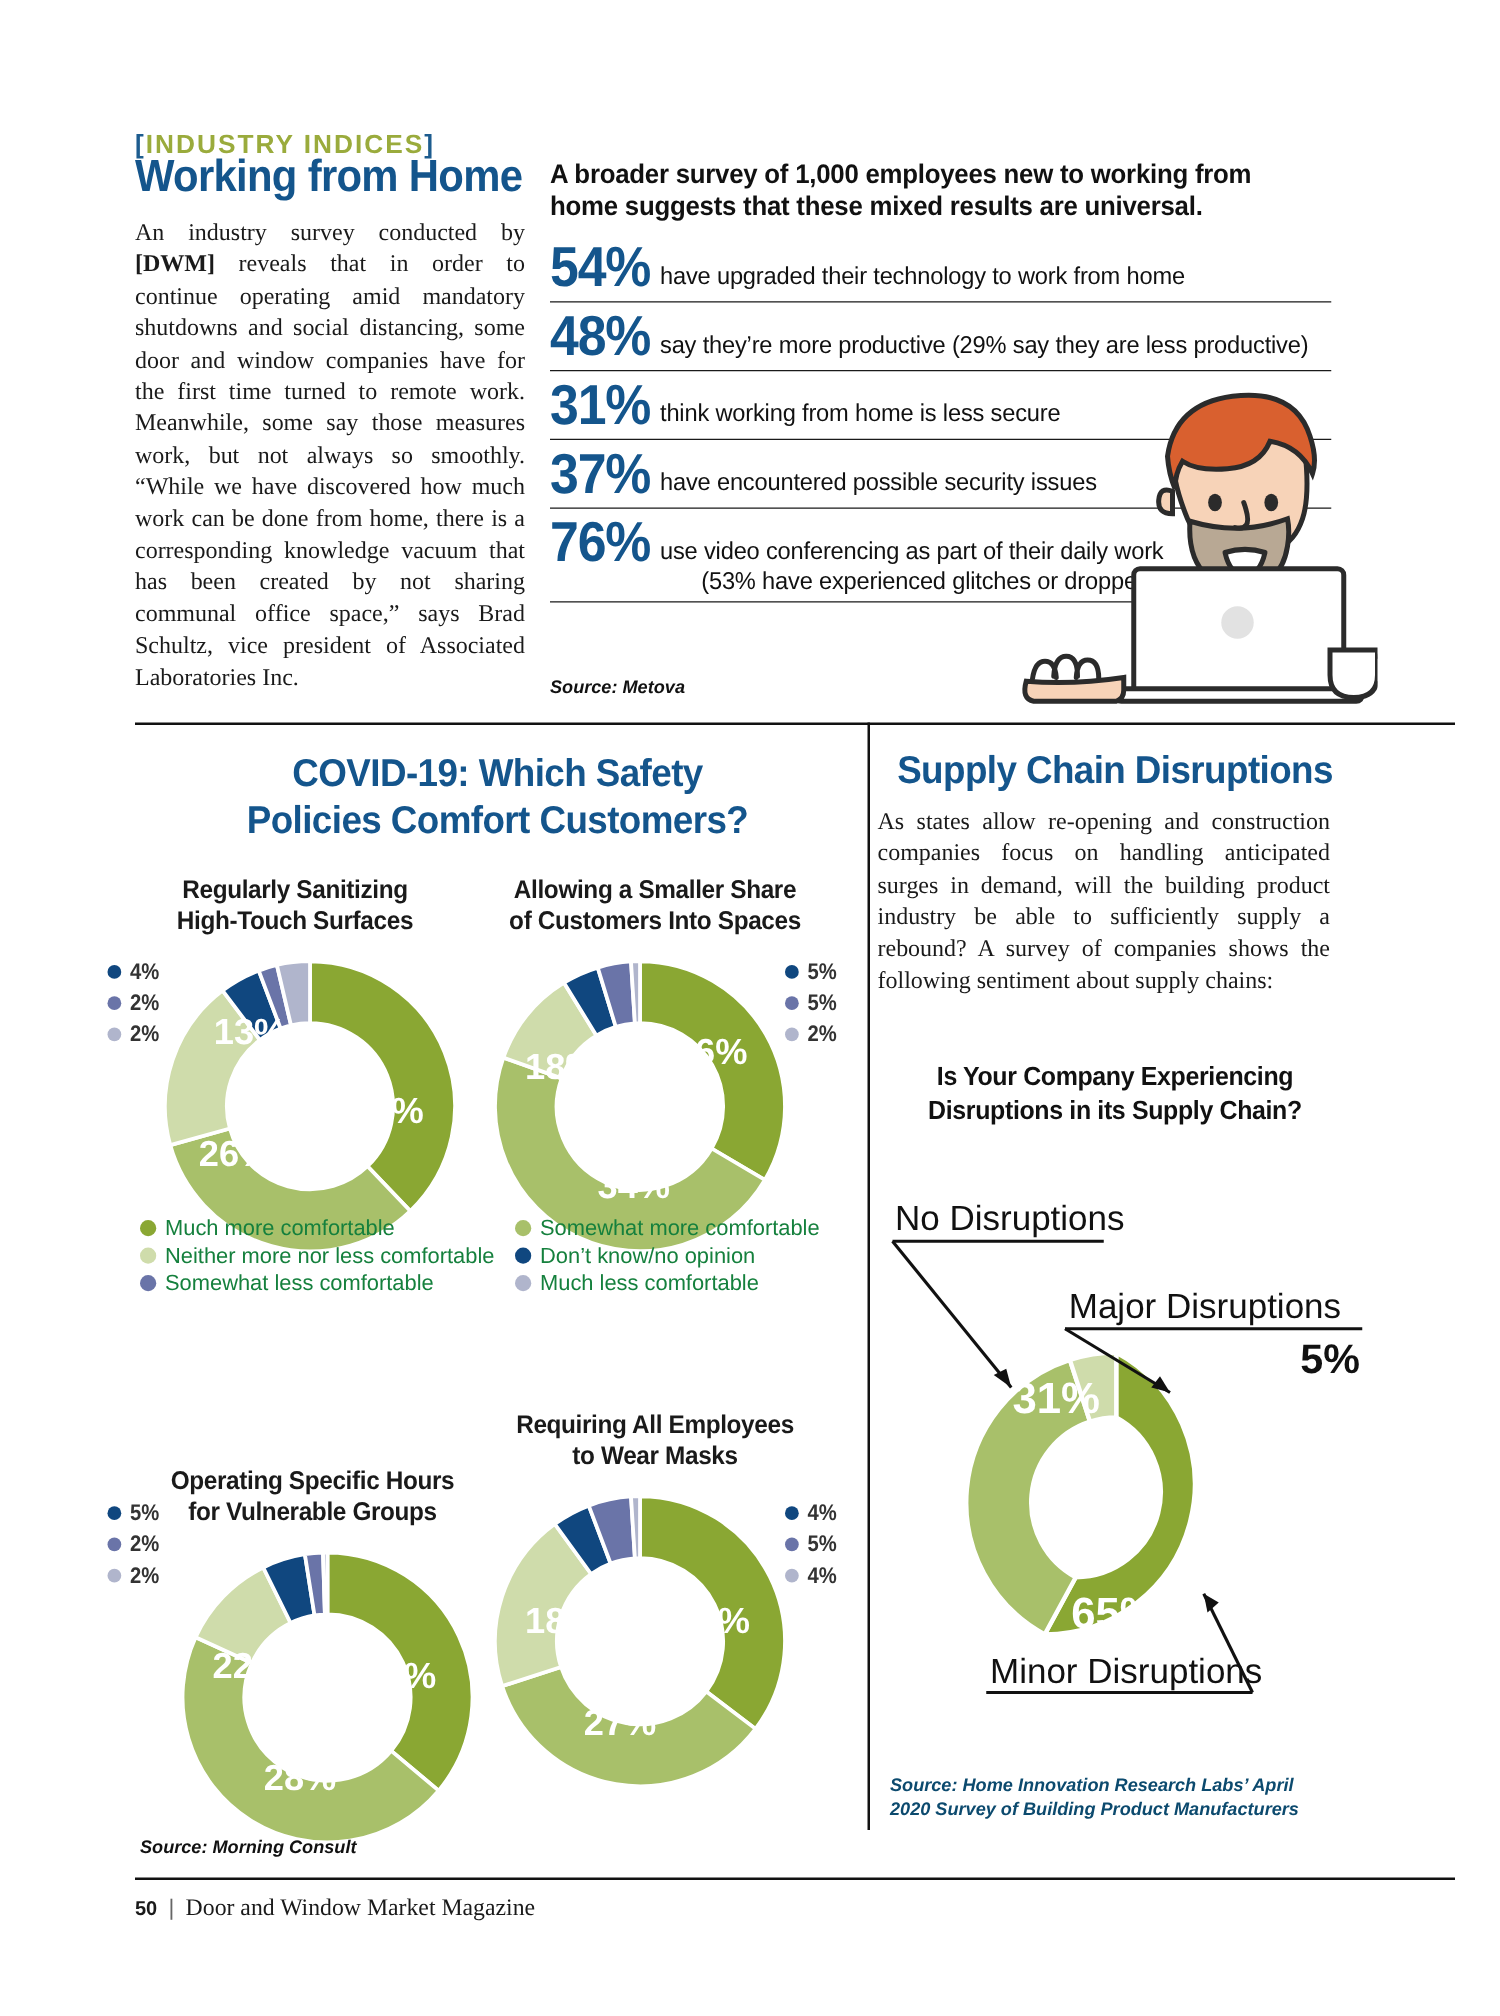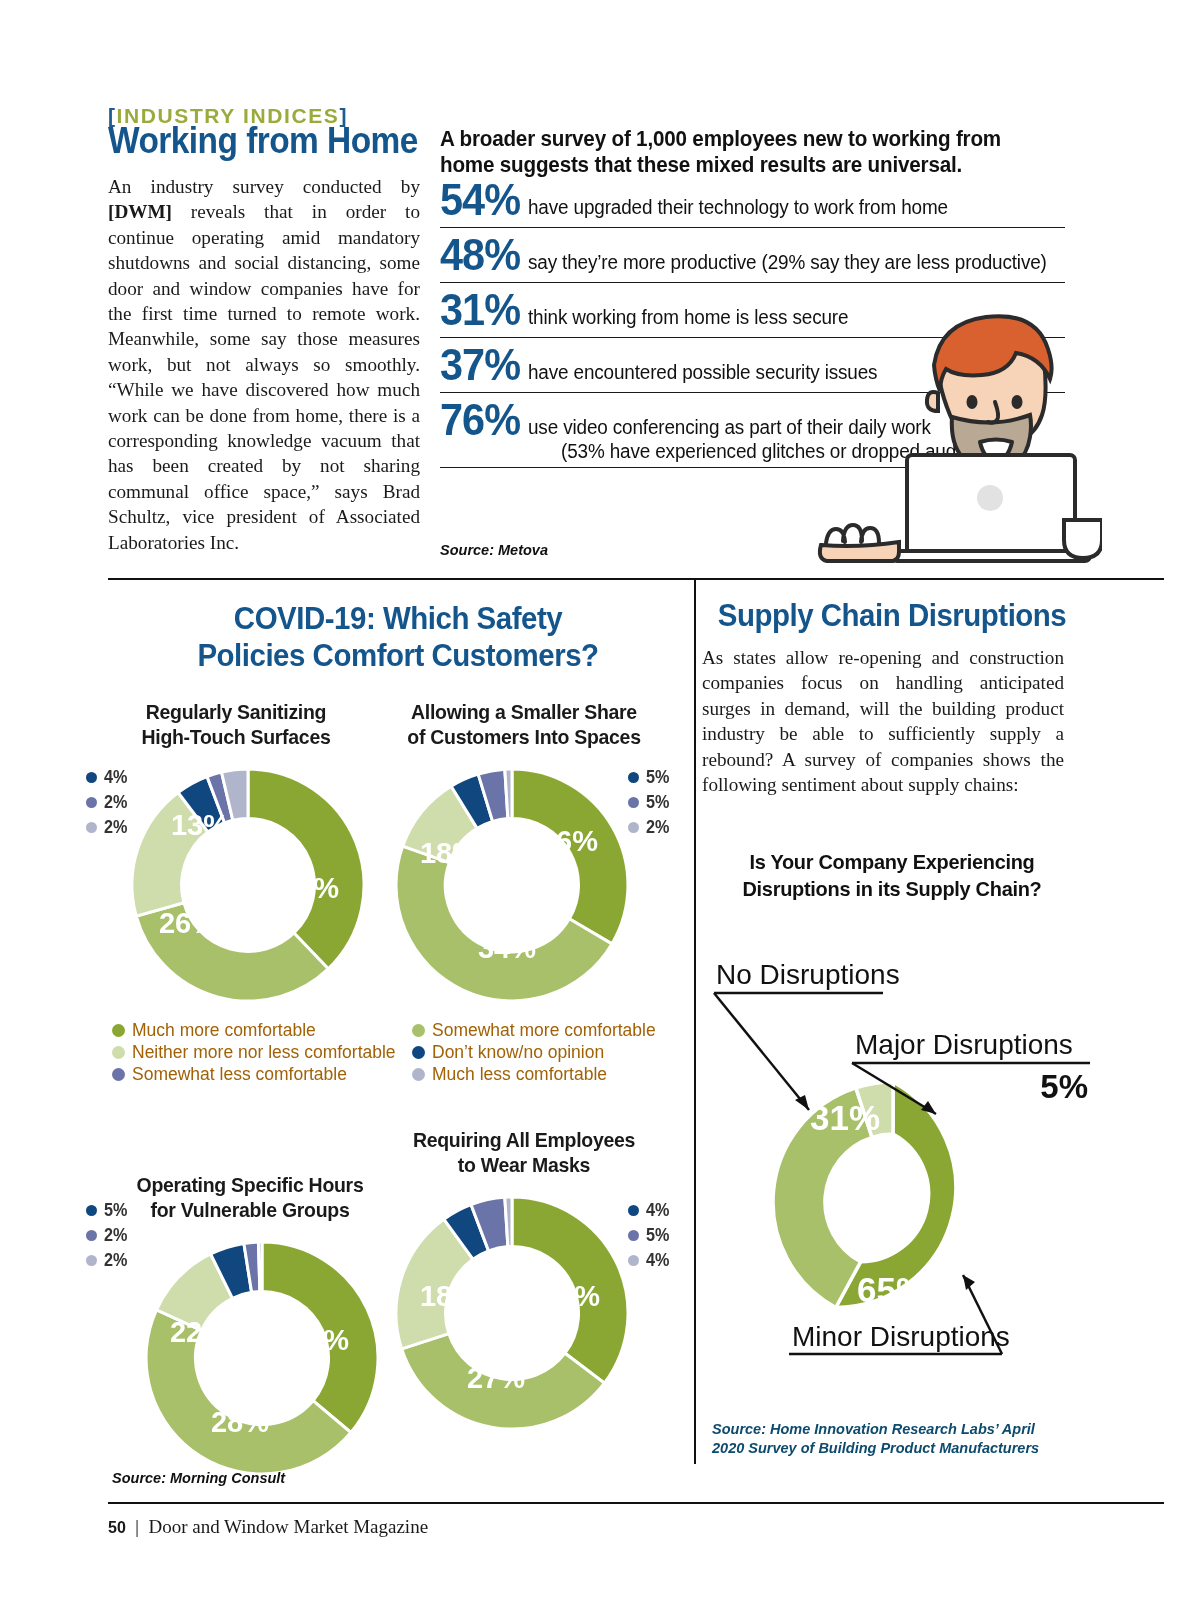--- a/index.html
+++ b/index.html
@@ -36,21 +36,21 @@
   }
   .wfh-body b { font-weight: bold; }
 
   
   .stats { position: absolute; left: 440px; top: 126px; width: 625px; }
   .stats-lede {
     font-weight: bold; font-size: 21.5px; line-height: 26px;
     color: #111; letter-spacing: -.2px;
     transform: scaleX(.96); transform-origin: left top;
   }
-  .stat-rows { }
+  .stat-rows { margin-top: 14px; }
   .stat-row {
     display: flex; align-items: flex-start;
     border-bottom: 1.6px solid #1a1a1a;
     padding-bottom: 4px; margin-bottom: 5px; min-height: 50px;
   }
   .stat-row:first-child { }
   .stat-num {
     color: #14558c; font-weight: bold; font-size: 45px; line-height: 44px;
     letter-spacing: -1px; flex: 0 0 auto; width: 88px;
     transform: scaleX(.92); transform-origin: left top;
@@ -101,23 +101,23 @@
   .mini-legend {
     position: absolute; font-weight: bold; font-size: 18px;
     color: #333; line-height: 25px;
   }
   .mini-legend .ml-row { display: flex; align-items: center; gap: 7px; }
   .mini-legend .dot { width: 11px; height: 11px; border-radius: 50%; display: inline-block; }
   .mini-legend .val { transform: scaleX(.9); transform-origin: left center; }
 
   
   .legend {
-    position: absolute; left: 112px; top: 1020px; width: 570px;
+    position: absolute; left: 112px; top: 972px; width: 570px;
     display: grid; grid-template-columns: 300px 270px;
-    row-gap: 1px; font-size: 17.5px; color: #a16207;
+    row-gap: 1px; font-size: 17.5px; color: #15803d;
   }
   .legend .lg { display: flex; align-items: center; gap: 7px; }
   .legend .sw { width: 13px; height: 13px; border-radius: 50%; flex: 0 0 auto; }
 
   .src-morning {
     position: absolute; left: 112px; top: 1470px;
     font-weight: bold; font-style: italic; font-size: 14.5px; color: #111;
   }
 
   

